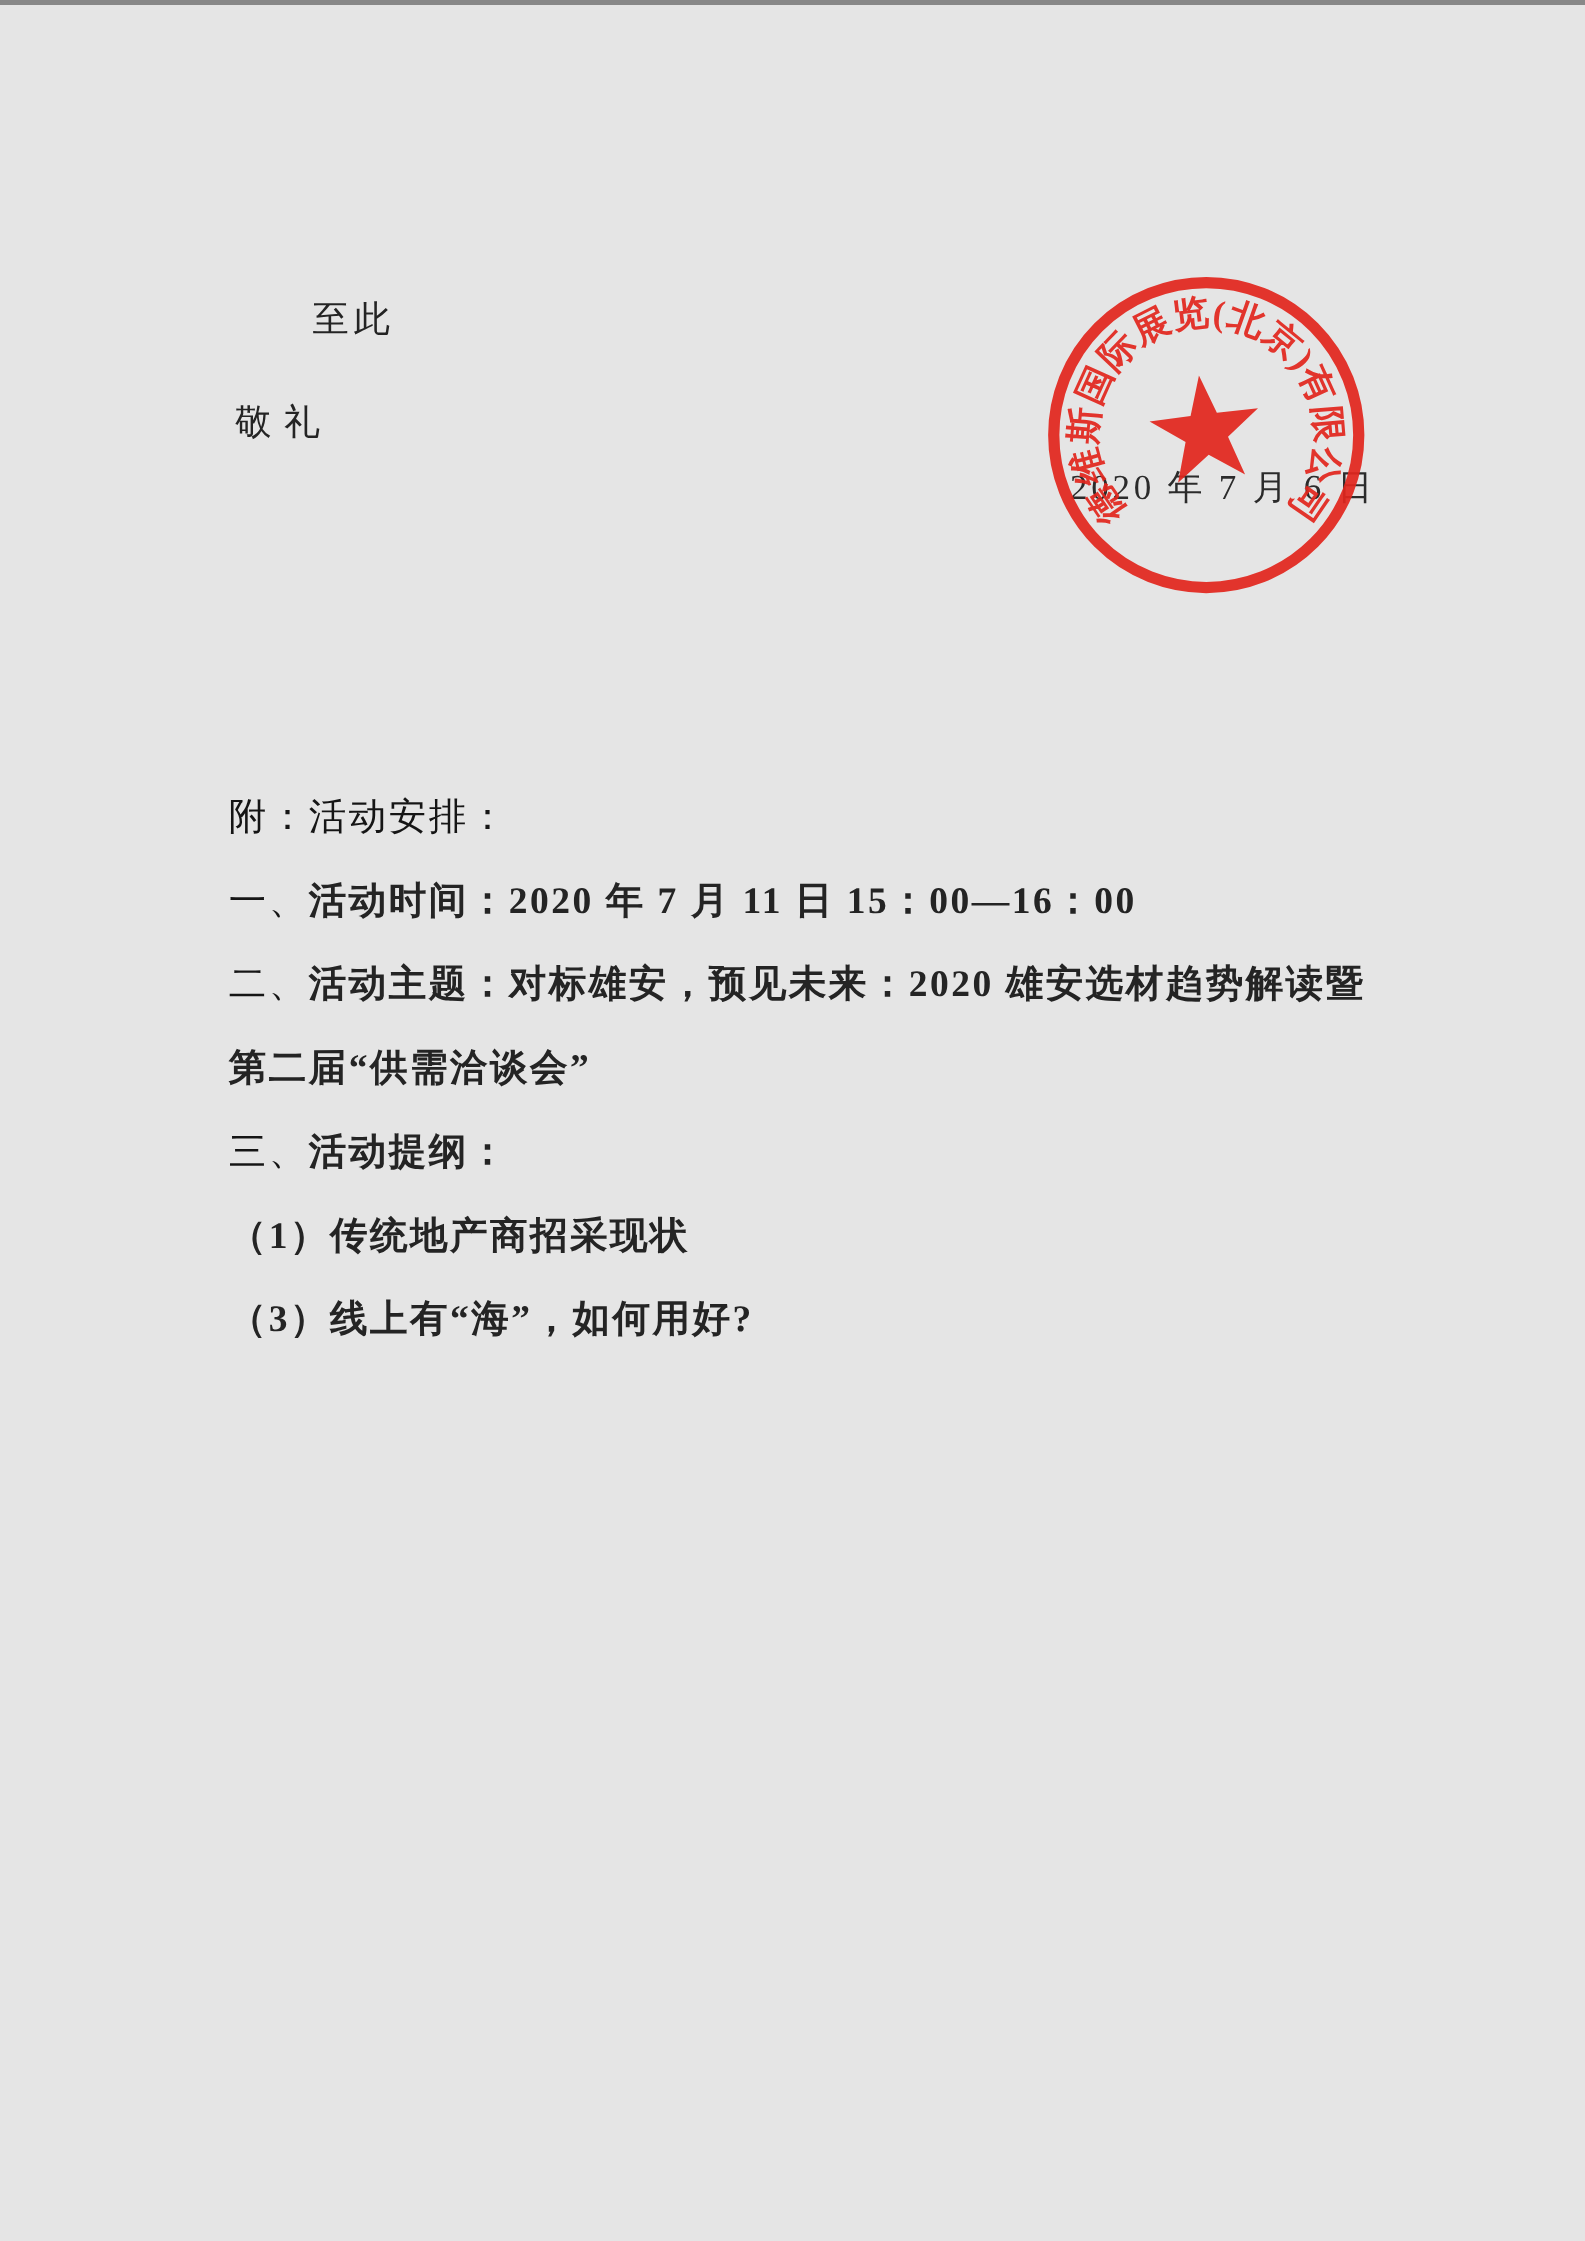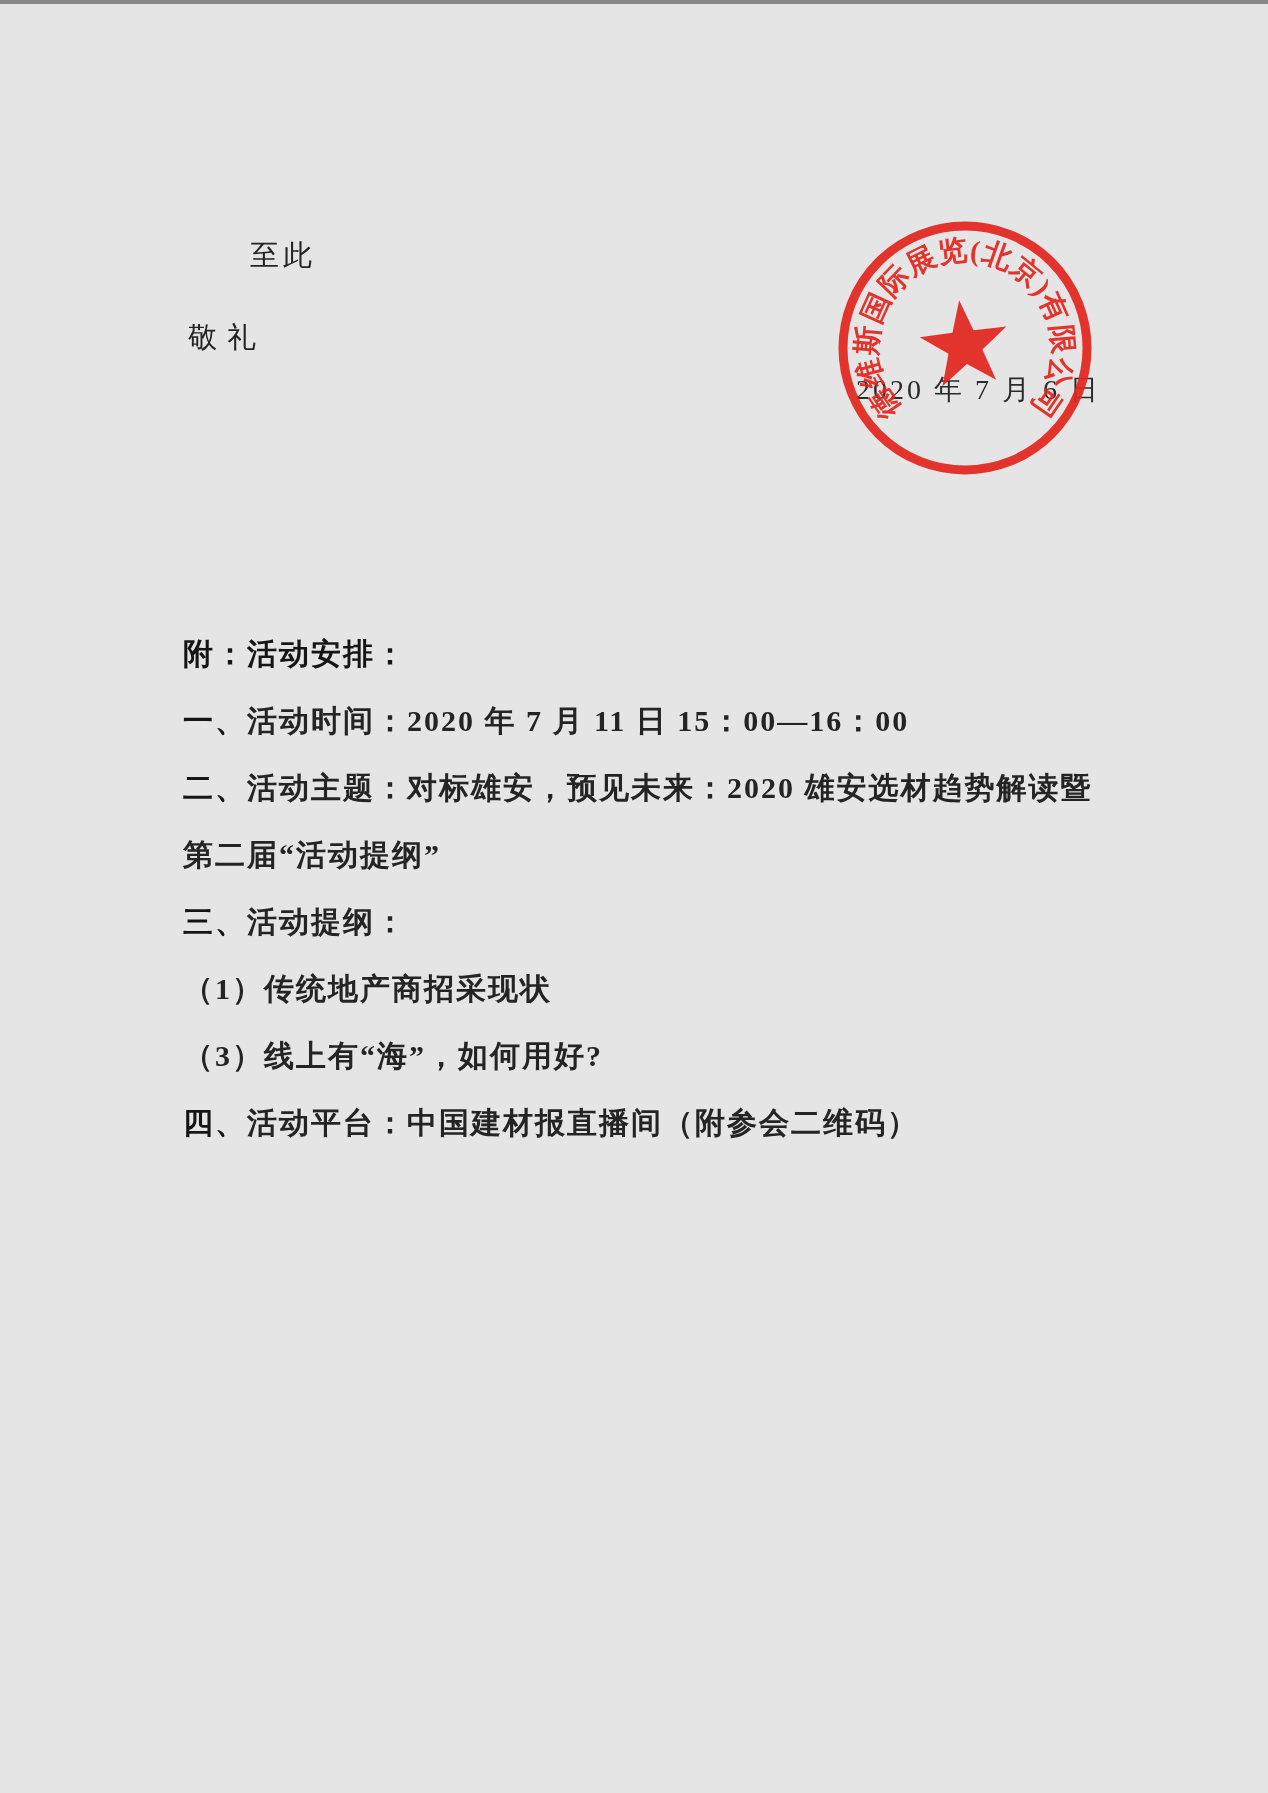--- a/index.html
+++ b/index.html
@@ -43,21 +43,21 @@
   }
   .attachment {
     position: absolute;
     left: 183px; top: 616px;
     width: 950px;
     font-size: 30px;
     line-height: 67px;
     letter-spacing: 2px;
   }
   .doc-line { white-space: nowrap; }
-  .doc-line .b { font-weight: bold; color: #151515; }
+  .doc-line .b { font-weight: normal; color: #151515; }
   .doc-line .r { font-weight: bold; }
 </style>
 </head>
 <body>
 
 <div class="page">
 
   <div class="closing-zhici">至此</div>
   <div class="closing-jingli">敬礼</div>
 
@@ -70,20 +70,19 @@
     <path fill="#e2261d" transform="rotate(-7 130 132)" d="M130 84 L140.6 115.4 L173.7 115.8 L147.1 135.6 L157 167.2
              L130 148 L103 167.2 L112.9 135.6 L86.3 115.8 L119.4 115.4 Z"></path>
   </svg>
 
   <div class="date-line">2020 年 7 月 6 日</div>
 
   <div class="attachment">
     <div class="doc-line"><span class="b">附：活动安排：</span><span class="r"></span></div>
     <div class="doc-line"><span class="b">一、</span><span class="r">活动时间：2020 年 7 月 11 日  15：00—16：00</span></div>
     <div class="doc-line"><span class="b">二、</span><span class="r">活动主题：对标雄安，预见未来：2020 雄安选材趋势解读暨</span></div>
-    <div class="doc-line"><span class="b"></span><span class="r">第二届“活动提纲”</span></div>
+    <div class="doc-line"><span class="b"></span><span class="r">第二届“供需洽谈会”</span></div>
     <div class="doc-line"><span class="b">三、</span><span class="r">活动提纲：</span></div>
     <div class="doc-line"><span class="b"></span><span class="r">（1）传统地产商招采现状</span></div>
     <div class="doc-line"><span class="b"></span><span class="r">（3）线上有“海”，如何用好?</span></div>
-    <div class="doc-line"><span class="b">四、</span><span class="r">活动平台：中国建材报直播间（附参会二维码）</span></div>
   </div>
 
 </div>
 
 </body></html>

